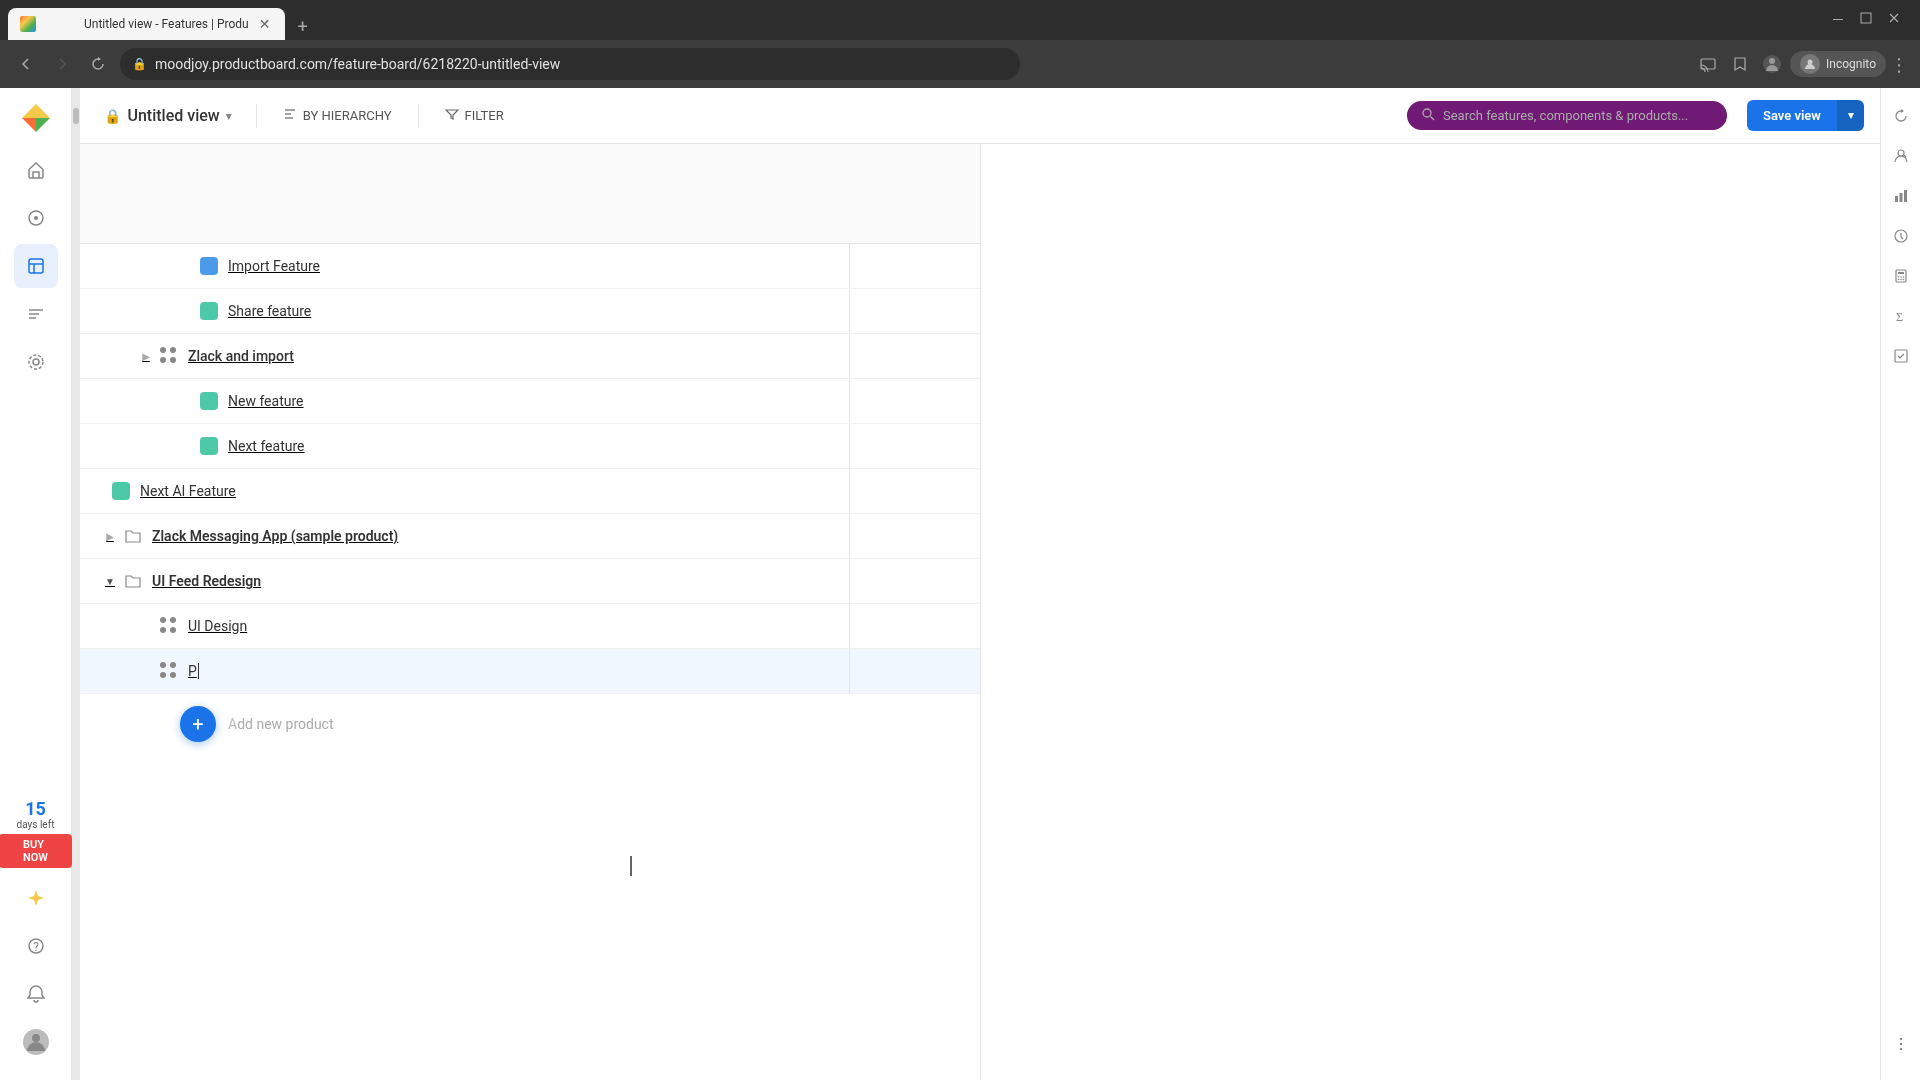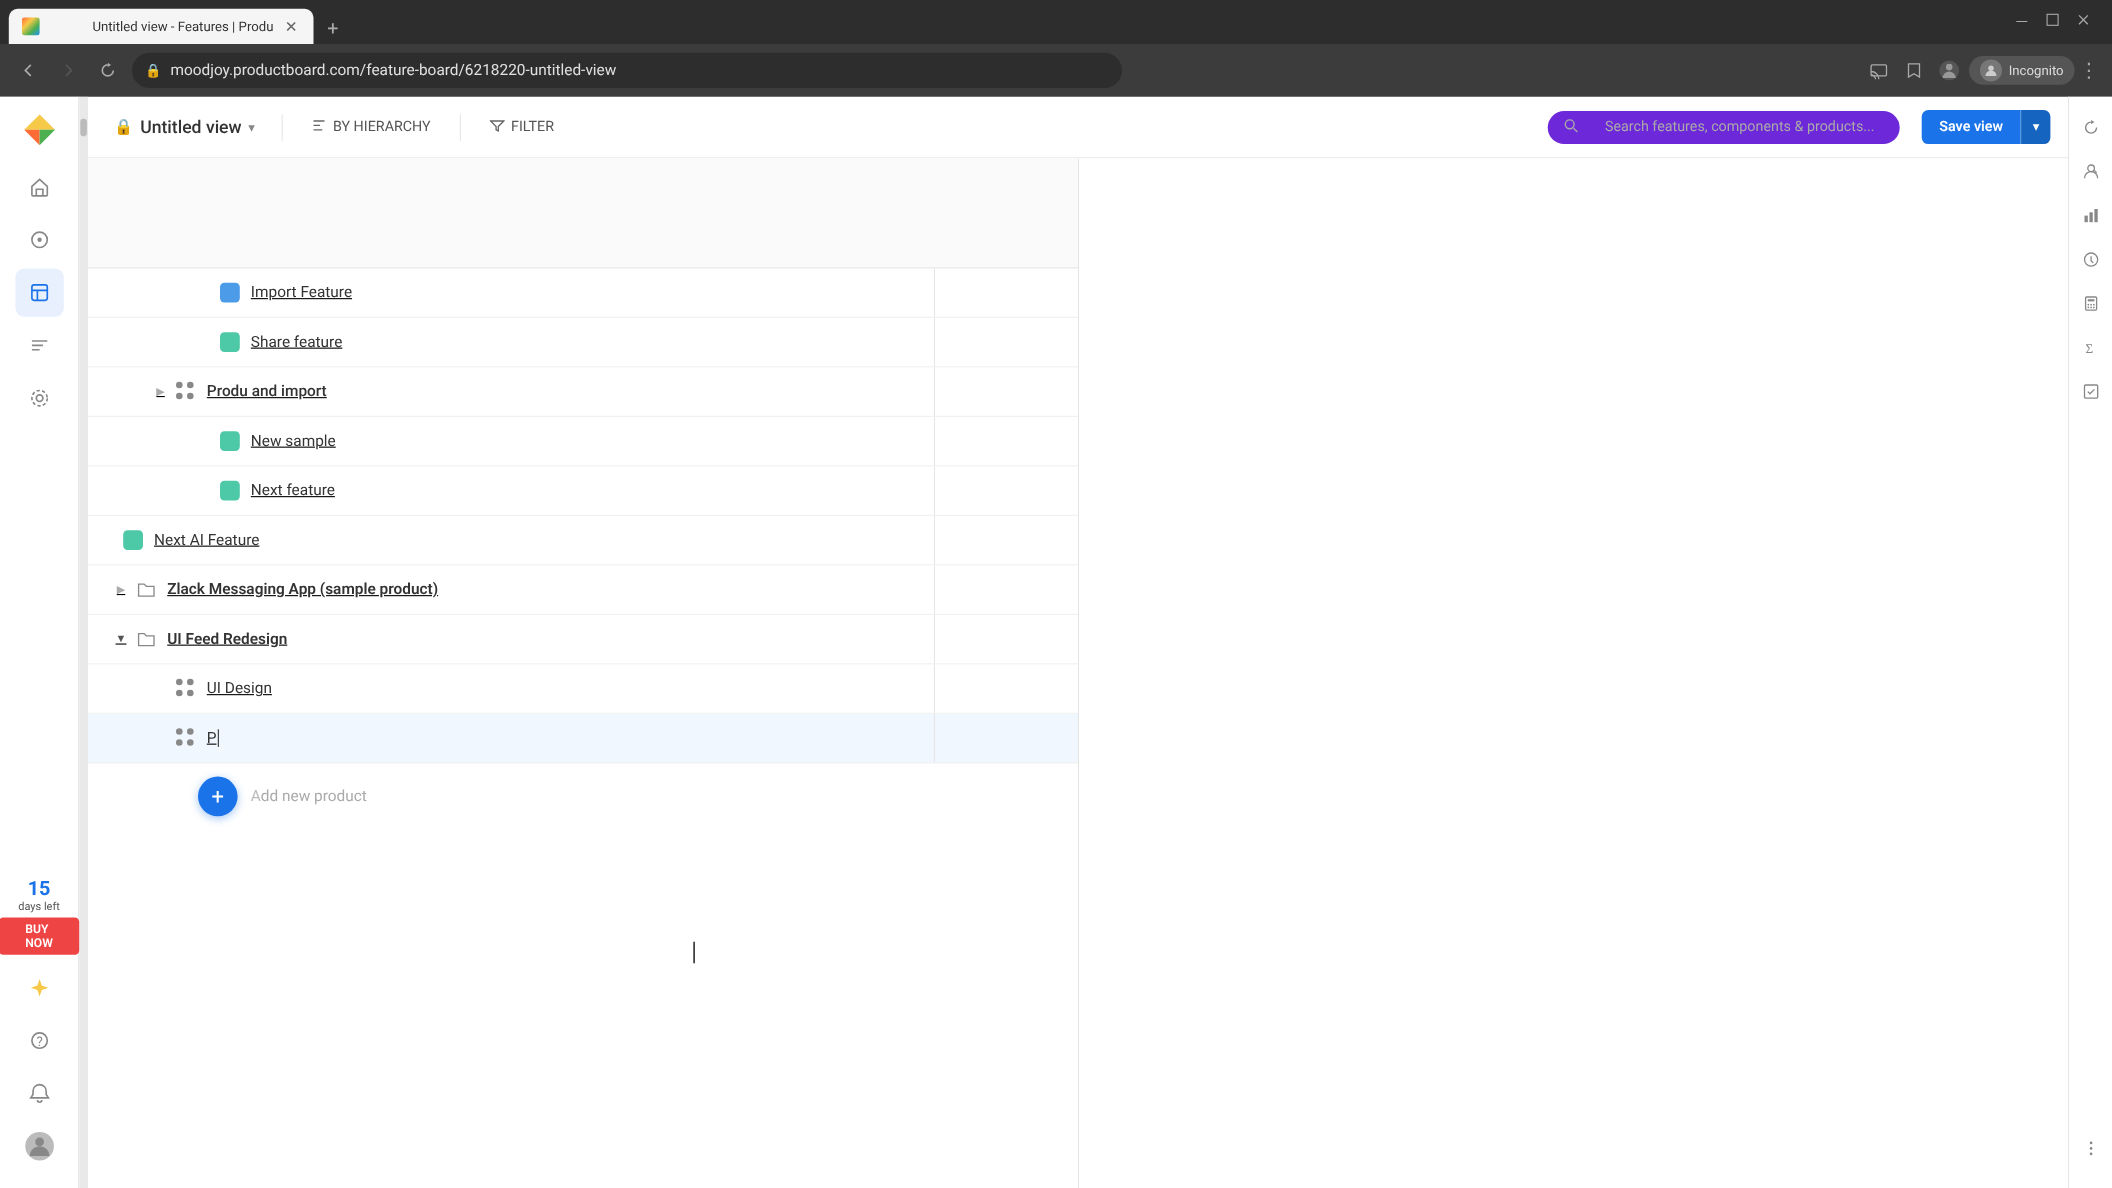--- a/index.html
+++ b/index.html
@@ -49,21 +49,21 @@
 
     
     .toolbar { height: 56px; background: #fff; border-bottom: 1px solid #e5e5e5; display: flex; align-items: center; padding: 0 16px; gap: 12px; }
     .view-title-wrapper { display: flex; align-items: center; gap: 6px; cursor: pointer; padding: 4px 8px; border-radius: 6px; }
     .lock-view-icon { color: #888; font-size: 14px; }
     .view-title { font-size: 16px; font-weight: 500; color: #333; }
     .view-title-chevron { color: #888; font-size: 12px; }
     .toolbar-divider { width: 1px; height: 24px; background: #e5e5e5; margin: 0 4px; }
     .toolbar-btn { display: flex; align-items: center; gap: 6px; padding: 6px 10px; border-radius: 6px; cursor: pointer; color: #555; font-size: 13px; }
     .toolbar-btn-icon { font-size: 14px; color: #777; }
-    .search-bar { margin-left: auto; display: flex; align-items: center; gap: 24px; background: #6d28d9; border-radius: 20px; padding: 6px 14px; min-width: 320px; cursor: text; }
+    .search-bar { margin-left: auto; display: flex; align-items: center; gap: 8px; background: #701a75; border-radius: 20px; padding: 6px 14px; min-width: 320px; cursor: text; }
     .search-icon { color: #888; font-size: 14px; }
     .search-placeholder { color: #aaa; font-size: 13px; }
     .save-view-btn { background: #1a73e8; color: #fff; font-size: 13px; font-weight: 600; padding: 8px 16px; border-radius: 6px 0 0 6px; cursor: pointer; white-space: nowrap; }
     .save-view-chevron { background: #1565c0; color: #fff; padding: 8px 10px; border-radius: 0 6px 6px 0; cursor: pointer; font-size: 12px; border-left: 1px solid #1565c0; }
 
     
     .feature-list-area { flex: 1; overflow-y: auto; background: #fff; display: flex; }
     .feature-list-main { flex: 1; border-right: 1px solid #e5e5e5; }
 
     
@@ -323,32 +323,32 @@
         <div class="feature-row">
           <div class="feature-row-main">
             <div style="padding-left:48px;display:flex;align-items:center;flex:1;">
               <div class="expand-btn">▶</div>
               <div class="feature-icon-dots">
                 <span></span>
                   <span></span>
                   <span></span>
                   <span></span>
               </div>
-              <span class="feature-name" style="font-weight:500;">Produ and import</span>
+              <span class="feature-name" style="font-weight:500;">Zlack and import</span>
             </div>
           </div>
           <div class="feature-row-right"></div>
         </div>
 
         <div class="feature-row">
           <div class="feature-row-main">
             <div style="padding-left:88px;display:flex;align-items:center;flex:1;">
               <div class="expand-btn"></div>
               <div class="feature-icon" style="background:#4dc9a8;border-radius:4px;"></div>
-              <span class="feature-name">New sample</span>
+              <span class="feature-name">New feature</span>
             </div>
           </div>
           <div class="feature-row-right"></div>
         </div>
 
         <div class="feature-row">
           <div class="feature-row-main">
             <div style="padding-left:88px;display:flex;align-items:center;flex:1;">
               <div class="expand-btn"></div>
               <div class="feature-icon" style="background:#4dc9a8;border-radius:4px;"></div>

